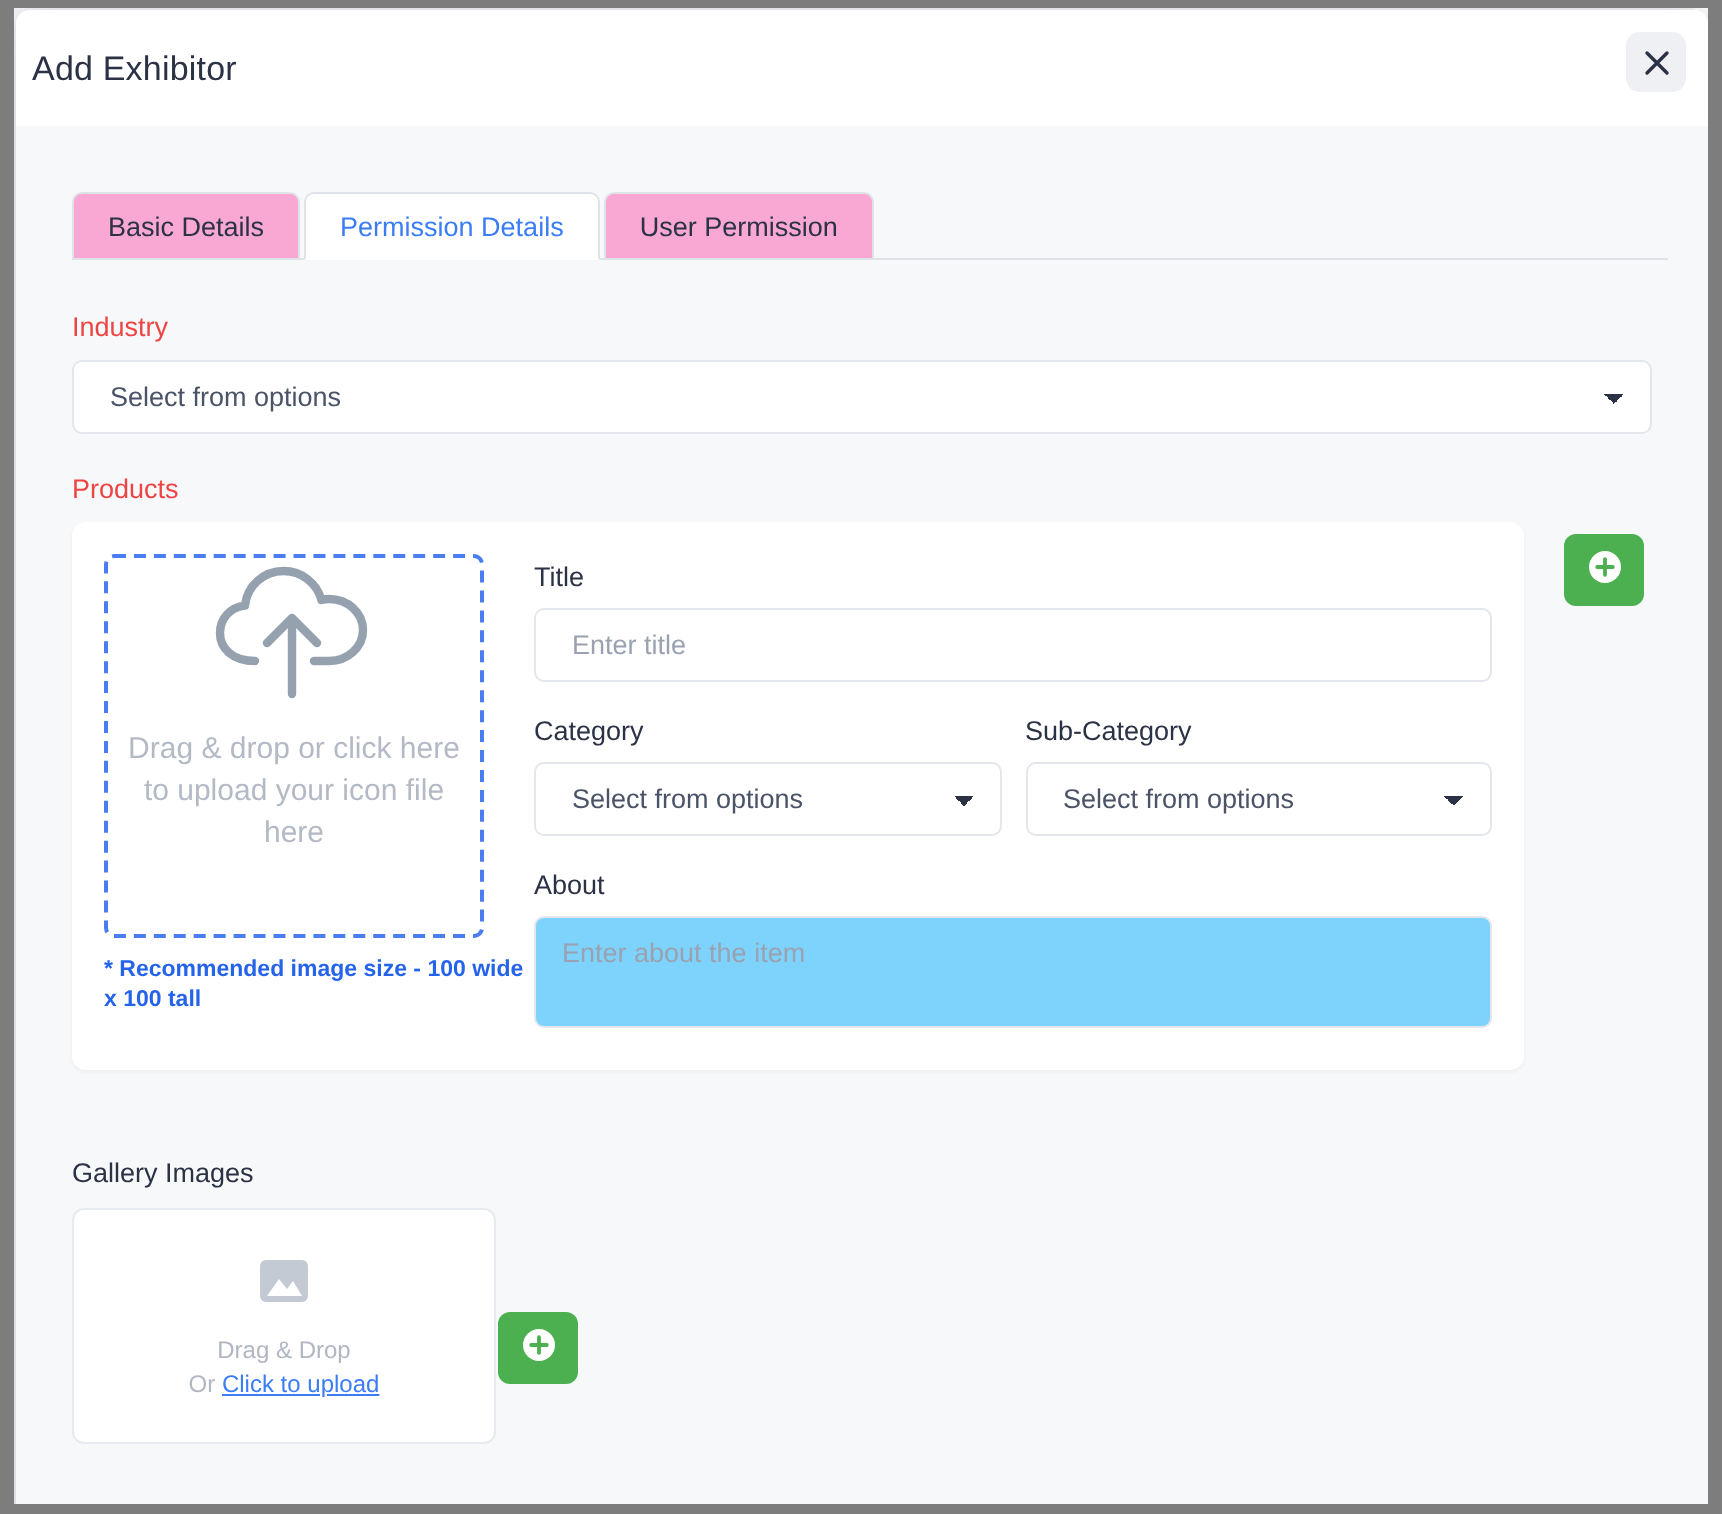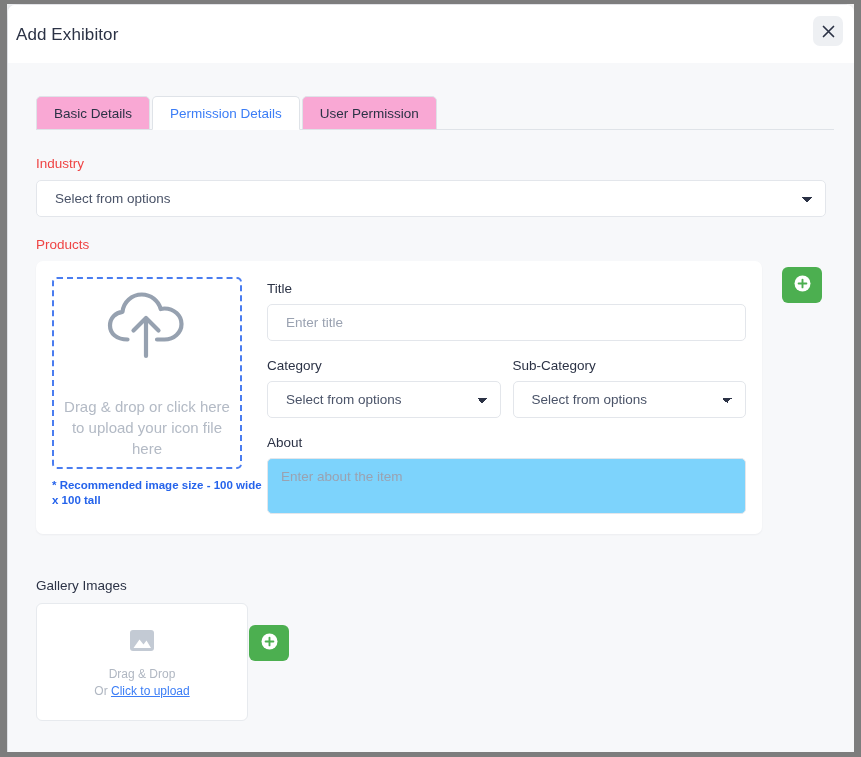--- a/index.html
+++ b/index.html
@@ -192,25 +192,24 @@
   }
 
   .dropzone {
     width: 190px;
     height: 192px;
     border: 2px dashed #4a7df0;
     border-radius: 5px;
     display: flex;
     flex-direction: column;
     align-items: center;
-    justify-content: center;
+    justify-content: flex-start;
     cursor: pointer;
     flex: 0 0 auto;
     background: #ffffff;
-    gap: 24px;
   }
   .dropzone .cloud { margin-bottom: 6px; }
   .dropzone .dz-text {
     font-size: 15px;
     line-height: 21px;
     color: #b3bac5;
     text-align: center;
     padding: 0 10px;
   }
   .upload-left { display: flex; flex-direction: column; flex: 0 0 auto; width: 200px; }
@@ -265,21 +264,21 @@
     left: 746px;
     top: 6px;
   }
 
   
   .gallery-label {
     font-size: 13.5px;
     color: #2b3245;
     margin: 44px 0 10px 0;
   }
-  .gallery-row { display: flex; align-items: flex-start; gap: 1px; }
+  .gallery-row { display: flex; align-items: center; gap: 1px; }
   .gallery-card {
     width: 212px;
     height: 118px;
     background: #ffffff;
     border: 1px solid #e7eaee;
     border-radius: 6px;
     display: flex;
     flex-direction: column;
     align-items: center;
     justify-content: center;

